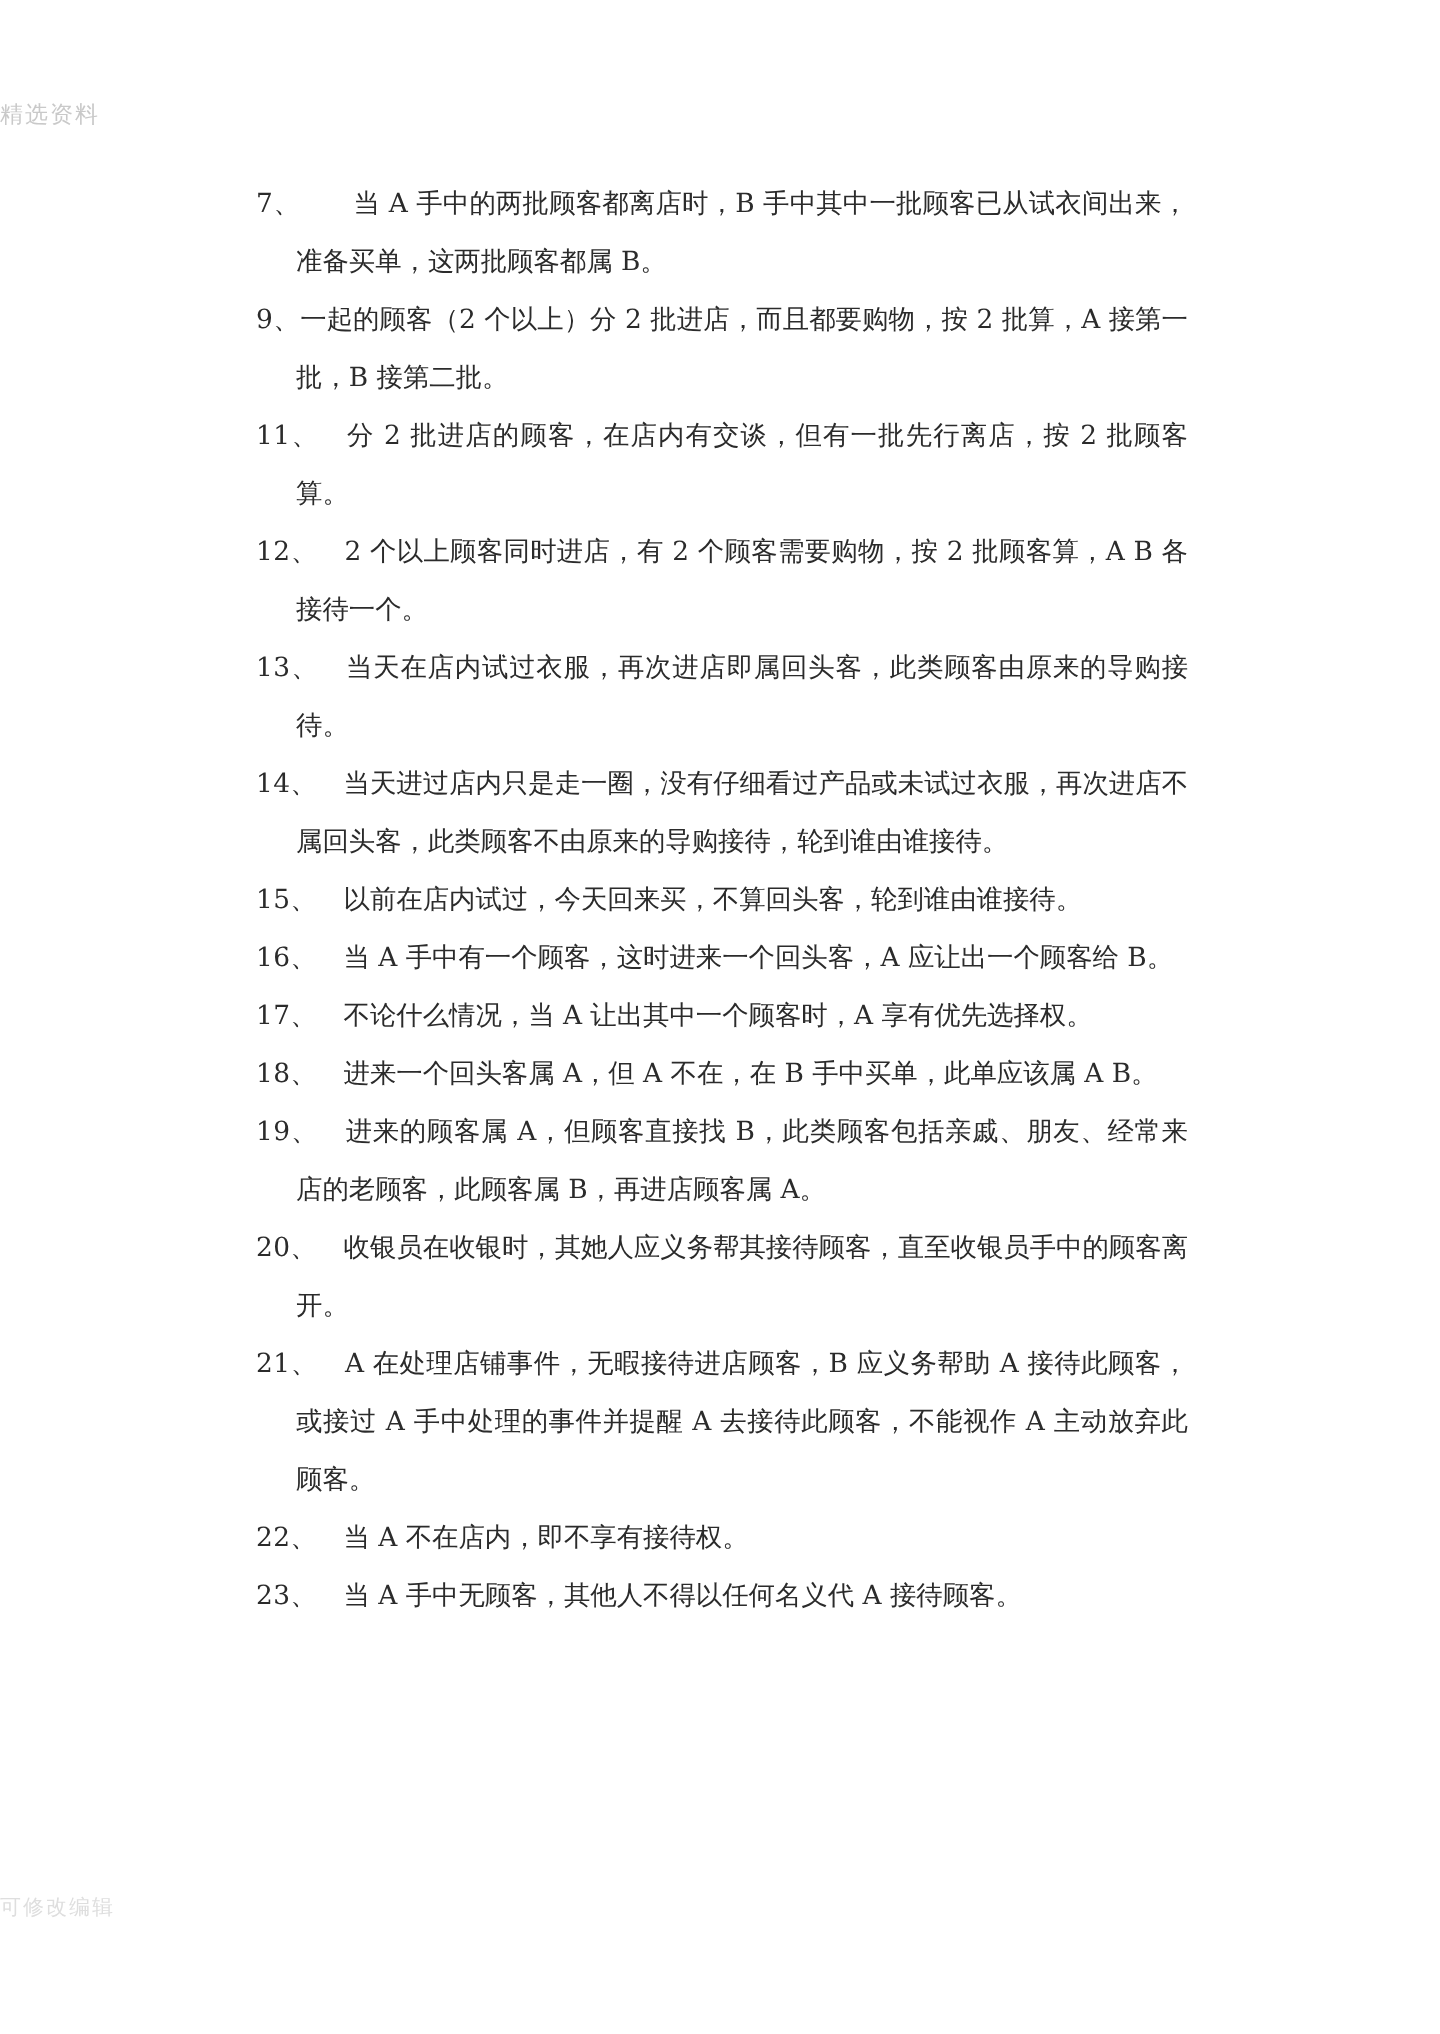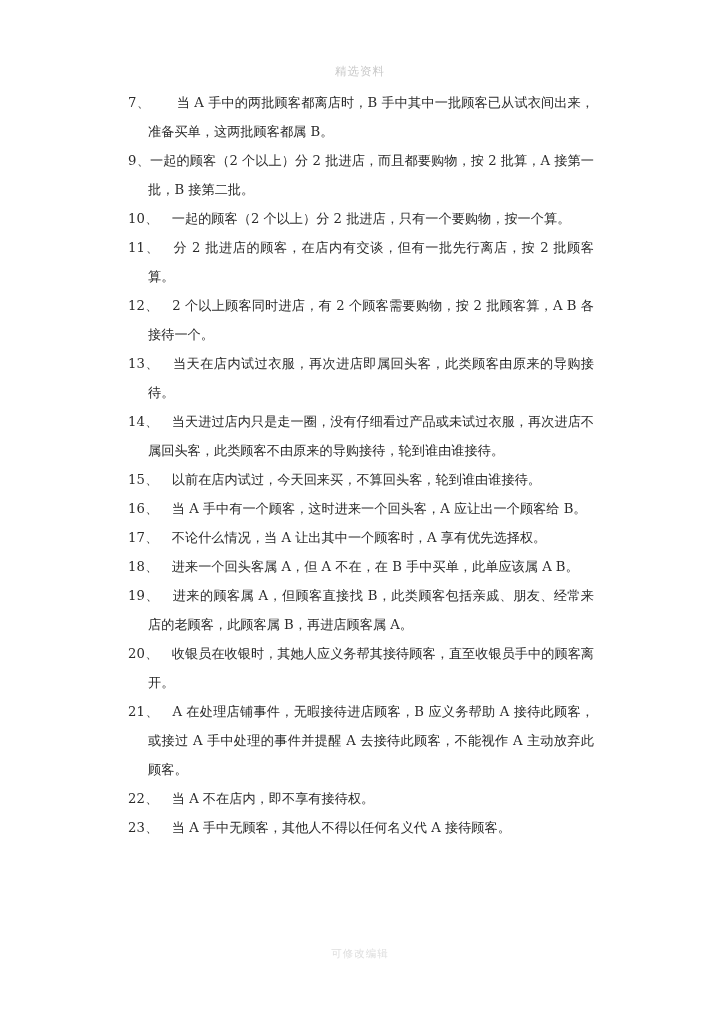--- a/index.html
+++ b/index.html
@@ -20,24 +20,23 @@
     position: absolute;
     top: 0; left: 0;
     width: 720px;
     height: 1017px;
     box-sizing: border-box;
   }
 
   
   .header-band {
     position: absolute;
-    top: 60px;
+    top: 46px;
     left: 0;
     width: 720px;
-    text-align: center;
   }
   .header-text {
     display: inline-block;
     font-family: "DejaVu Sans", "Liberation Sans", sans-serif;
     font-size: 11.5px;
     letter-spacing: 1px;
     color: #c9c9c9;
   }
 
   
@@ -72,21 +71,21 @@
     white-space: pre-wrap;
     margin-top: 36px;
   }
 
   
   .footer-band {
     position: absolute;
     top: 942px;
     left: 0;
     width: 720px;
-    text-align: center;
+    text-align: left;
   }
   .footer-text {
     display: inline-block;
     font-family: "DejaVu Sans", "Liberation Sans", sans-serif;
     font-size: 10.5px;
     letter-spacing: 1px;
     color: #dedede;
   }
 </style>
 </head>
@@ -94,21 +93,20 @@
 
 <div class="page">
 
   <div class="header-band">
     <span class="header-text">精选资料</span>
   </div>
 
   <div class="doc-body">
       <p class="clause"><span class="num">7、</span><span class="gap">　　</span><span class="txt">当 A 手中的两批顾客都离店时，B 手中其中一批顾客已从试衣间出来，准备买单，这两批顾客都属 B。</span></p>
       <p class="clause"><span class="num">9、</span><span class="gap"></span><span class="txt">一起的顾客（2 个以上）分 2 批进店，而且都要购物，按 2 批算，A 接第一批，B 接第二批。</span></p>
-      <p class="clause"><span class="num">10、</span><span class="gap">　</span><span class="txt">一起的顾客（2 个以上）分 2 批进店，只有一个要购物，按一个算。</span></p>
       <p class="clause"><span class="num">11、</span><span class="gap">　</span><span class="txt">分 2 批进店的顾客，在店内有交谈，但有一批先行离店，按 2 批顾客算。</span></p>
       <p class="clause"><span class="num">12、</span><span class="gap">　</span><span class="txt">2 个以上顾客同时进店，有 2 个顾客需要购物，按 2 批顾客算，A B 各接待一个。</span></p>
       <p class="clause"><span class="num">13、</span><span class="gap">　</span><span class="txt">当天在店内试过衣服，再次进店即属回头客，此类顾客由原来的导购接待。</span></p>
       <p class="clause"><span class="num">14、</span><span class="gap">　</span><span class="txt">当天进过店内只是走一圈，没有仔细看过产品或未试过衣服，再次进店不属回头客，此类顾客不由原来的导购接待，轮到谁由谁接待。</span></p>
       <p class="clause"><span class="num">15、</span><span class="gap">　</span><span class="txt">以前在店内试过，今天回来买，不算回头客，轮到谁由谁接待。</span></p>
       <p class="clause"><span class="num">16、</span><span class="gap">　</span><span class="txt">当 A 手中有一个顾客，这时进来一个回头客，A 应让出一个顾客给 B。</span></p>
       <p class="clause"><span class="num">17、</span><span class="gap">　</span><span class="txt">不论什么情况，当 A 让出其中一个顾客时，A 享有优先选择权。</span></p>
       <p class="clause"><span class="num">18、</span><span class="gap">　</span><span class="txt">进来一个回头客属 A，但 A 不在，在 B 手中买单，此单应该属 A B。</span></p>
       <p class="clause"><span class="num">19、</span><span class="gap">　</span><span class="txt">进来的顾客属 A，但顾客直接找 B，此类顾客包括亲戚、朋友、经常来店的老顾客，此顾客属 B，再进店顾客属 A。</span></p>
       <p class="clause"><span class="num">20、</span><span class="gap">　</span><span class="txt">收银员在收银时，其她人应义务帮其接待顾客，直至收银员手中的顾客离开。</span></p>

